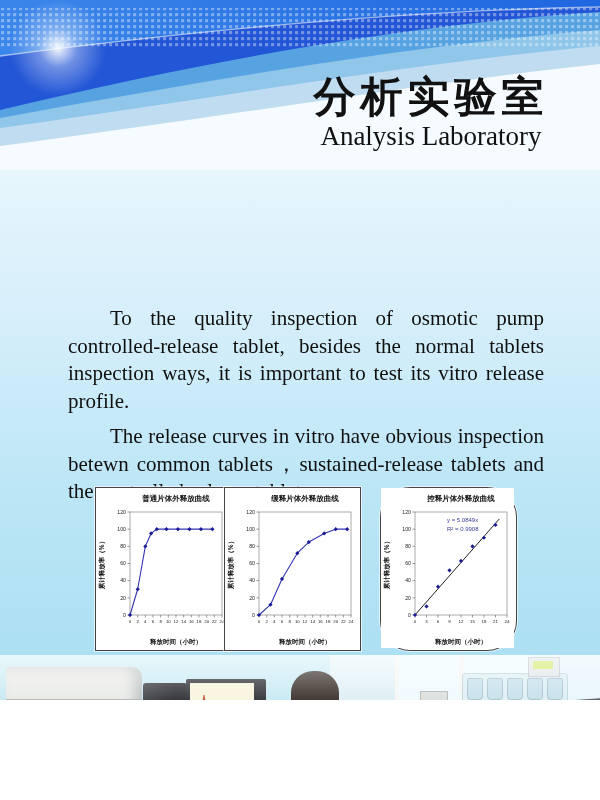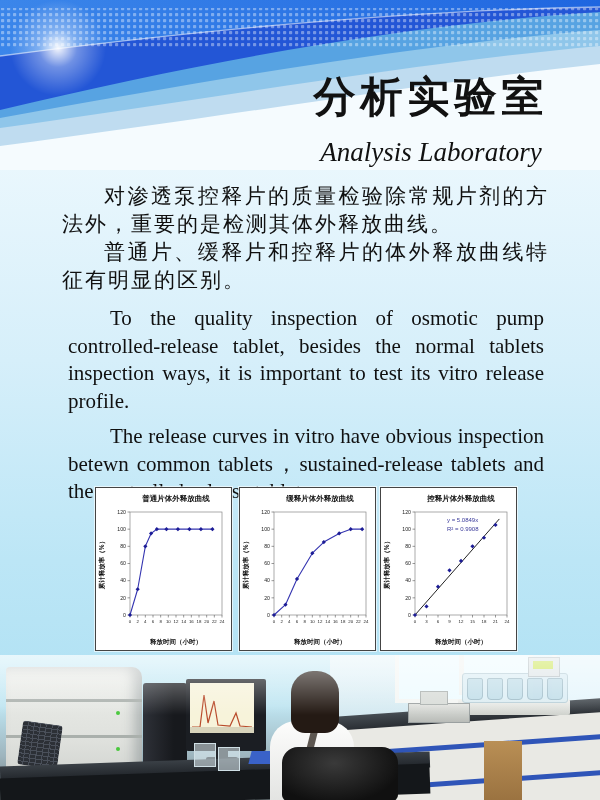--- a/index.html
+++ b/index.html
@@ -1,32 +1,32 @@
 <!DOCTYPE html>
 <html><head>
 <meta charset="utf-8">
 <style>
   html,body{margin:0;padding:0;}
-  .page{position:relative;width:600px;height:800px;overflow:hidden;
+  .page{position:relative;width:600px;height:700px;overflow:hidden;
     font-family:"Liberation Serif","DejaVu Serif",serif;
     background:linear-gradient(180deg,#f7fcff 0%,#eaf7fd 20%,#d6effa 45%,#bce6f6 70%,#a8def2 100%);}
   .hero{position:absolute;top:0;left:0;}
   .titles{position:absolute;top:74px;right:44px;width:250px;text-align:center;color:#111;}
   .title-zh{font-size:42px;font-weight:bold;letter-spacing:5px;line-height:1.1;}
-  .title-en{font-size:27px;margin-top:18px;line-height:1.1;font-style:italic;}
+  .title-en{font-size:27px;margin-top:2px;line-height:1.1;}
   .zh-block{position:absolute;top:182px;left:62px;width:487px;
     font-size:21px;line-height:28px;color:#101010;text-align:justify;}
   .zh-block p{margin:0;text-indent:2em;letter-spacing:2px;}
   .en-block{position:absolute;top:297px;left:60px;width:492px;
     font-size:21px;line-height:27.5px;color:#101010;text-align:justify;}
   .en-block p{margin:8px;text-indent:2em;}
   .chart-box{position:absolute;top:487px;width:135px;height:162px;background:#fff;
     border:1px solid #444;box-shadow:0 0 0 1px rgba(255,255,255,.6);}
   .chart-box svg{display:block;}
-  #cb0{left:95px;} #cb1{left:239px;} #cb2{left:380px;}
+  #cb0{left:95px;} #cb1{left:224px;} #cb2{left:380px;border-radius:30px;}
   
   .photo{position:absolute;top:655px;left:0;width:600px;height:145px;overflow:hidden;
     background:linear-gradient(180deg,#cdeef8 0%,#bfe5f1 35%,#9db4bd 70%,#6b7578 100%);}
   .photo *{position:absolute;}
   .ph-wall{left:330px;top:0;width:270px;height:75px;background:linear-gradient(180deg,#e8f6fb,#cfe6ee);}
   .ph-window1{left:395px;top:0;width:130px;height:44px;background:#eefbff;border:4px solid #f4f6f4;border-top:none;}
   .ph-win-bar1{left:60px;top:0;width:5px;height:40px;background:#f2f4f2;}
   .ph-window2{left:552px;top:0;width:48px;height:58px;background:#e6f6fc;border-left:5px solid #f4f6f4;border-bottom:4px solid #eef0ee;}
   .ph-bench-right{left:335px;top:52px;width:280px;height:17px;background:linear-gradient(180deg,#454c52,#24282d);transform:rotate(-4deg);}
   .ph-cab-right{left:335px;top:66px;width:280px;height:90px;background:#e9e9e4;transform:rotate(-4deg);}
@@ -90,24 +90,20 @@
     <rect x="0" y="8" width="600" height="40" fill="url(#dots)" opacity="0.75"></rect>
     <path d="M0,56 C230,26 420,10 600,7" stroke="rgba(255,255,255,0.55)" stroke-width="1.4" fill="none"></path>
     <circle cx="58" cy="48" r="48" fill="url(#flare)"></circle>
   </svg>
 
   <div class="titles">
     <div class="title-zh">分析实验室</div>
     <div class="title-en">Analysis Laboratory</div>
   </div>
 
-  <div class="zh-block">
-    <p>对渗透泵控释片的质量检验除常规片剂的方法外，重要的是检测其体外释放曲线。</p>
-    <p>普通片、缓释片和控释片的体外释放曲线特征有明显的区别。</p>
-  </div>
 
   <div class="en-block">
     <p>To the quality inspection of osmotic pump controlled-release tablet, besides the normal tablets inspection ways, it is important to test its vitro release profile.</p>
     <p>The release curves in vitro have obvious inspection betewn common tablets，sustained-release tablets and the controlled-release tablets.</p>
   </div>
 
   <div class="chart-box" id="cb0">
     <svg class="chart-canvas" width="133" height="160" viewBox="0 0 133 160">
         <rect x="0" y="0" width="133" height="160" fill="#ffffff"></rect>
         <text x="80" y="13" text-anchor="middle" font-size="7.5" font-weight="bold" fill="#111" font-family="&quot;Liberation Sans&quot;,sans-serif">普通片体外释放曲线</text>

